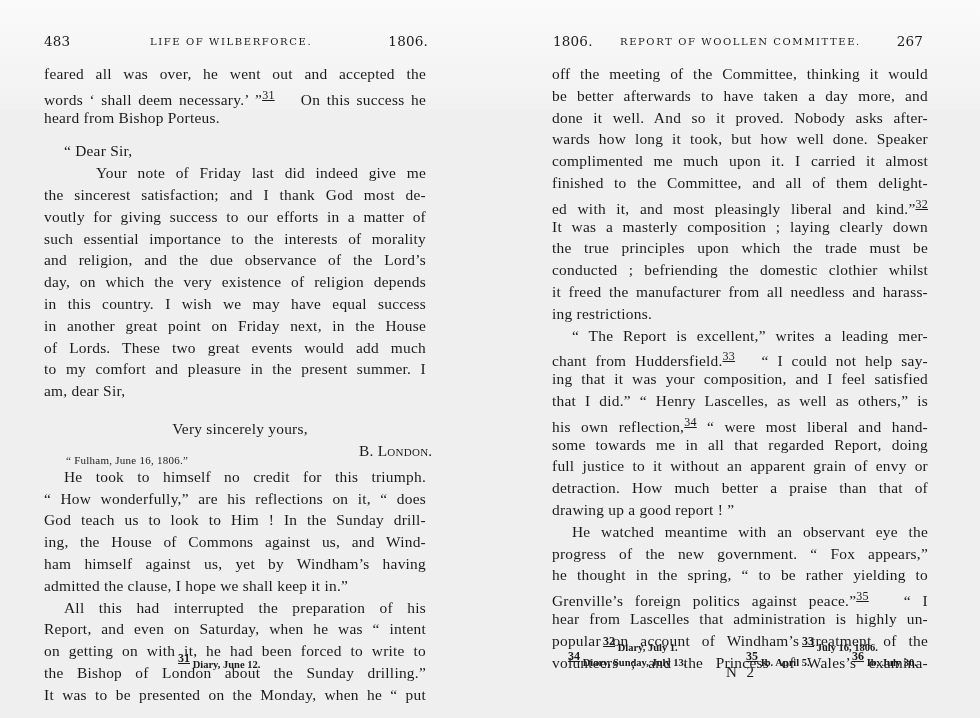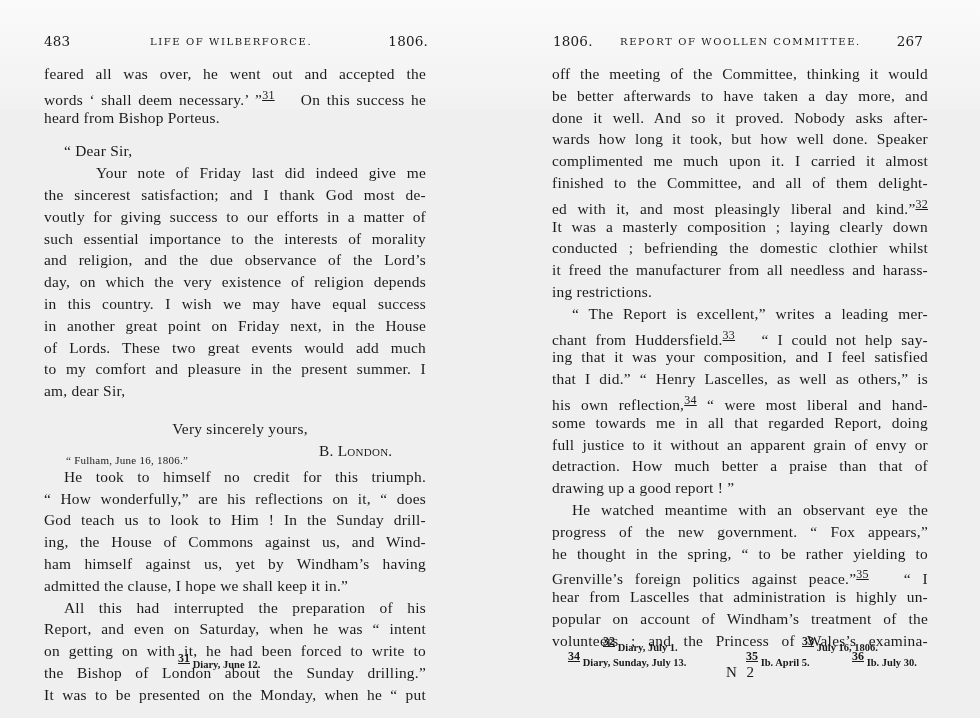--- a/index.html
+++ b/index.html
@@ -20,21 +20,21 @@
     .rh-small { font-size: 10px; letter-spacing: 1.6px; text-transform: uppercase; }
     .body-text { position: absolute; font-family: "Liberation Serif", serif;
       font-size: 15.4px; line-height: 21.8px; letter-spacing: 0.25px; }
     .line { white-space: nowrap; display: block; text-align: justify; text-align-last: justify; height: 21.8px; }
     .line.last { text-align-last: left; }
     .line.center { text-align: center; text-align-last: center; }
     .indent { padding-left: 20px; }
     .indent-big { padding-left: 52px; }
     .sup { font-size: 12px; vertical-align: 6px; text-decoration: underline; }
     .footnote { position: absolute; font-family: "Liberation Serif", serif; font-size: 10.5px; font-weight: bold; white-space: nowrap; }
-    .sc { font-variant: small-caps; }
+    .sc { font-variant: small-caps; margin-left: 40px; }
   </style>
 </head>
 <body>
 
 <div class="spread">
   <div class="bg-top"></div>
 
   <div class="page page-left">
     <div class="running-head" style="left:44px; width:384px;">
       <span style="position:absolute; left:0;">483</span>
@@ -96,20 +96,21 @@
       <span class="line">off the meeting of the Committee, thinking it would</span>
       <span class="line">be better afterwards to have taken a day more, and</span>
       <span class="line">done it well.   And so it proved.   Nobody asks after-</span>
       <span class="line">wards how long it took, but how well done.   Speaker</span>
       <span class="line">complimented me much upon it.   I carried it almost</span>
       <span class="line">finished to the Committee, and all of them delight-</span>
       <span class="line">
         <span>ed with it, and most pleasingly liberal and kind.”</span><span class="sup">32</span>
       </span>
       <span class="line">It was a masterly composition ; laying clearly down</span>
+      <span class="line">the true principles upon which the trade must be</span>
       <span class="line">conducted ; befriending the domestic clothier whilst</span>
       <span class="line">it freed the manufacturer from all needless and harass-</span>
       <span class="line last">ing restrictions.</span>
       <span class="line indent">“ The Report is excellent,” writes a leading mer-</span>
       <span class="line">
         <span>chant from Huddersfield.</span><span class="sup">33</span>&nbsp;&nbsp;&nbsp;<span>“ I could not help say-</span>
       </span>
       <span class="line">ing that it was your composition, and I feel satisfied</span>
       <span class="line">that I did.”  “ Henry Lascelles, as well as others,” is</span>
       <span class="line">

